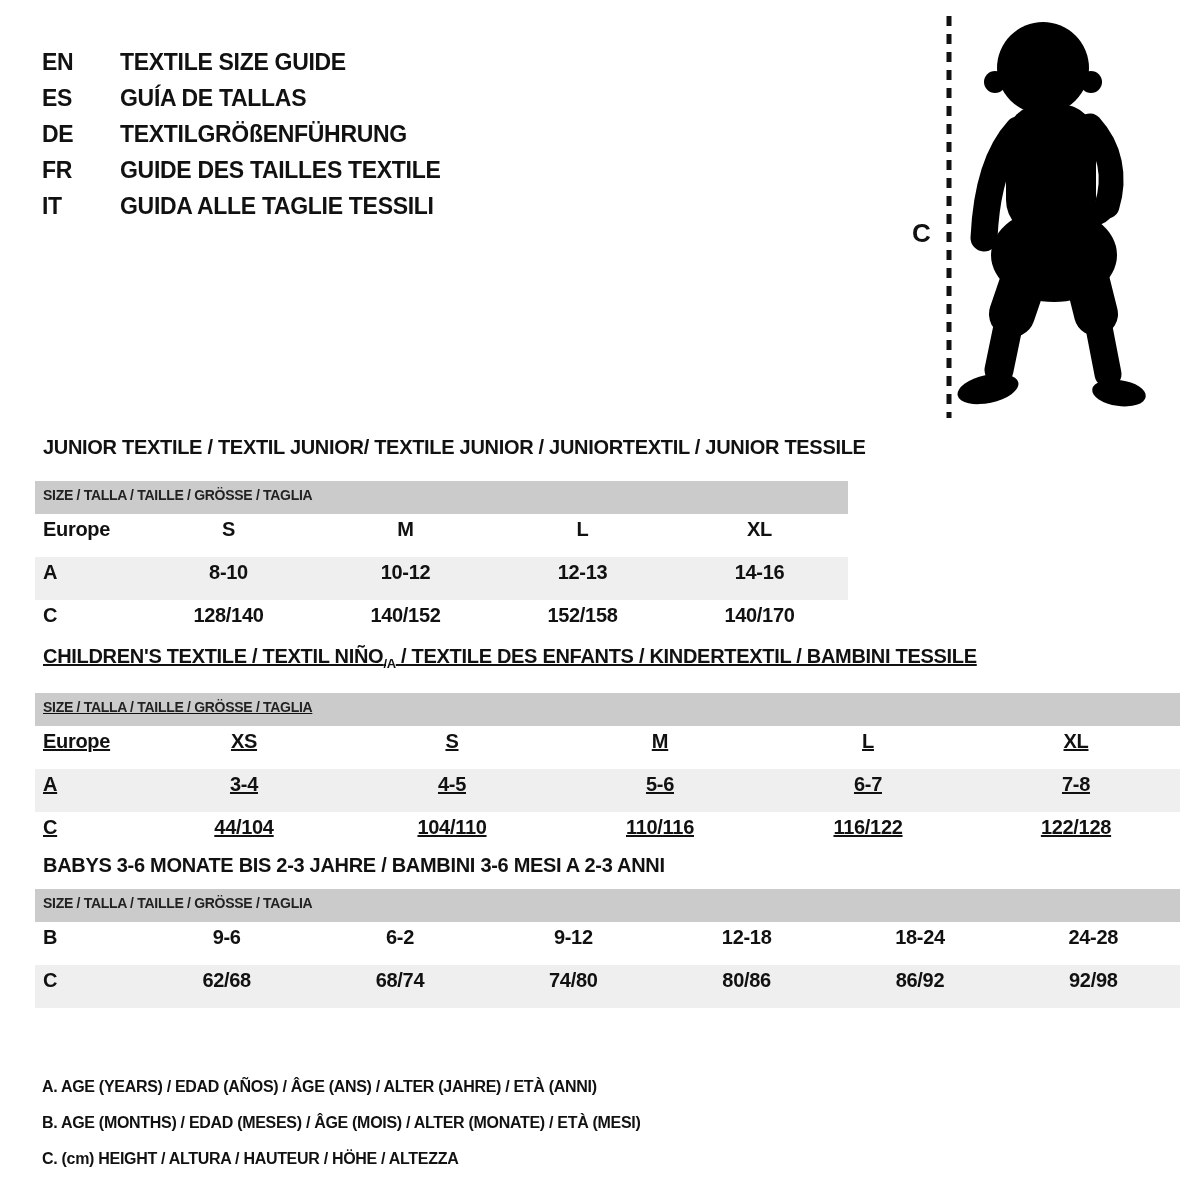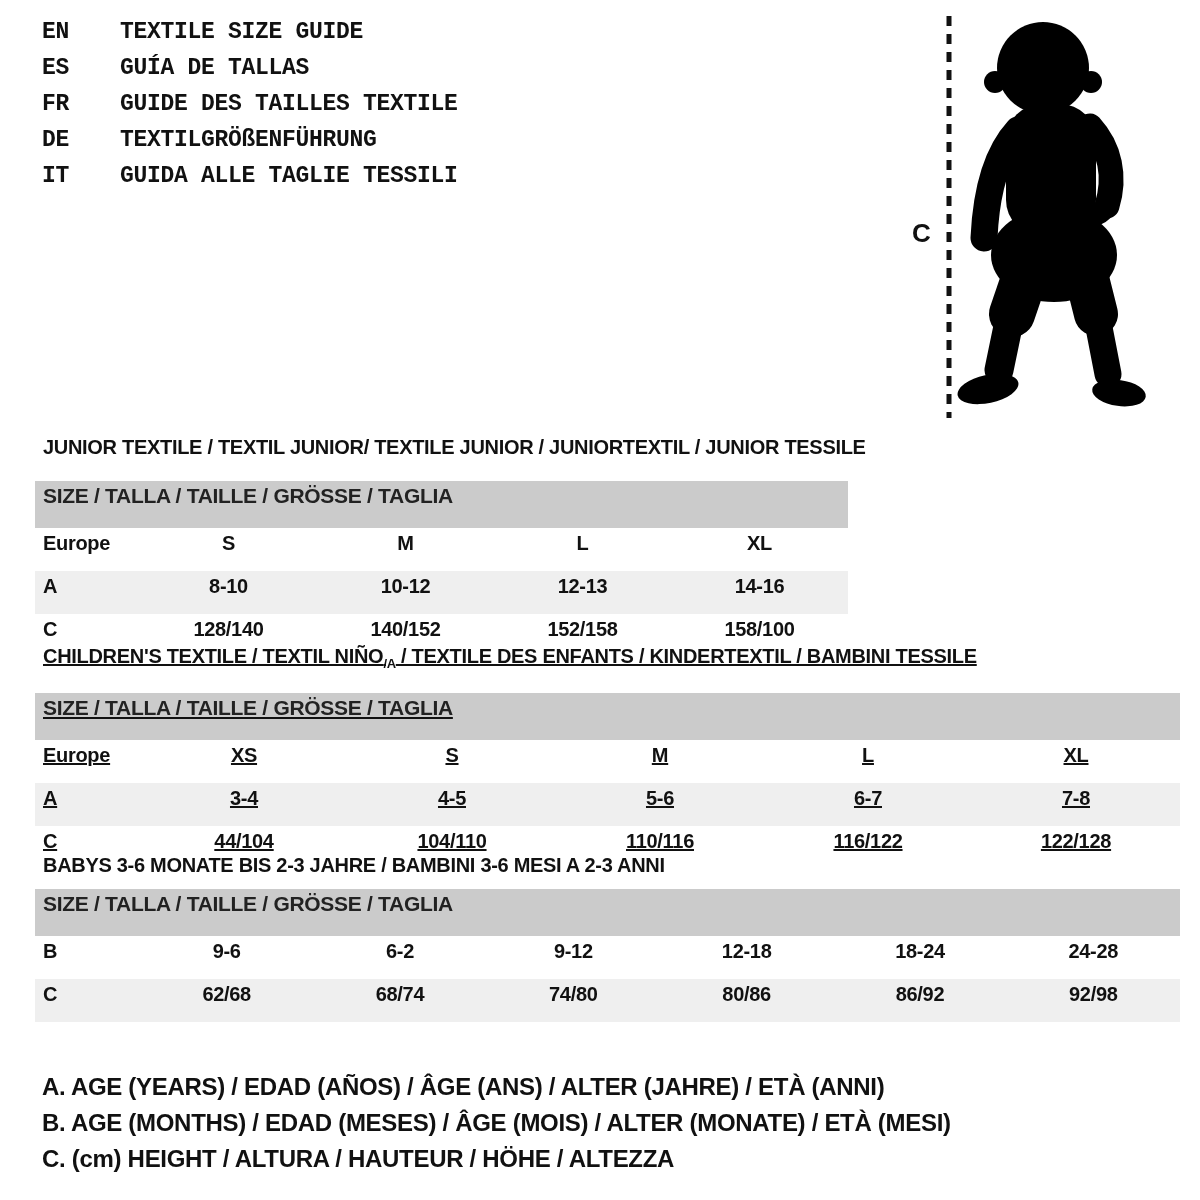--- a/index.html
+++ b/index.html
@@ -9,77 +9,77 @@
     width:1200px; height:1200px;
     background:#ffffff;
     font-family:"Liberation Sans", sans-serif;
     font-weight:700;
     color:#111111;
     letter-spacing:-0.3px;
     overflow:hidden;
   }
 
   
-  .lang-header { position:absolute; left:42px; top:14px;font-family:Liberation Mono, monospace; }
+  .lang-header { position:absolute; left:42px; top:44px; }
   .lang-row { display:flex; height:36px; align-items:center; font-size:23px; }
   .lang-code { width:78px; }
 
   
   .figure-svg { position:absolute; left:938px; top:12px; width:230px; height:410px; }
   .c-label { position:absolute; left:912px; top:218px; font-size:26px; }
 
   
   .section { position:absolute; left:35px; }
   #sec-junior   { top:436px; width:813px; }
   #sec-children { top:645px; width:1145px;text-decoration:underline; }
   #sec-babies   { top:847px; width:1145px; }
 
   .sec-title { font-size:20px; padding-left:8px; white-space:nowrap; }
   .sec-title .subsm { font-size:13px; vertical-align:sub; }
   .sec-title-line { font-size:20px; padding-left:8px; line-height:37px; white-space:nowrap; }
 
   .size-bar {
     margin-top:22px;
-    height:47px; line-height:29px;
+    height:33px; line-height:29px;
     background:#cbcbcb;
-    font-size:21px; color:#222;
+    font-size:14px; color:#222;
     padding-left:8px;
   }
   .size-bar.tight { margin-top:5px; }
 
   .tbl-row { display:flex; height:43px; line-height:31px; font-size:20px; }
   .tbl-row.alt { background:#efefef; }
   .row-label { width:105px; padding-left:8px; }
   .cell { flex:1; text-align:center; }
 
   
   .legend { position:absolute; left:42px; top:1069px; }
-  .legend-line { font-size:24px; line-height:36px; white-space:nowrap; }
+  .legend-line { font-size:16px; line-height:36px; white-space:nowrap; }
 </style>
 </head>
 <body>
 
 <div class="page">
 
   <div class="lang-header">
     <div class="lang-row">
       <span class="lang-code">EN</span>
       <span class="lang-label">TEXTILE SIZE GUIDE</span>
     </div>
     <div class="lang-row">
       <span class="lang-code">ES</span>
       <span class="lang-label">GUÍA DE TALLAS</span>
     </div>
     <div class="lang-row">
+      <span class="lang-code">DE</span>
+      <span class="lang-label">TEXTILGRÖßENFÜHRUNG</span>
+    </div>
+    <div class="lang-row">
       <span class="lang-code">FR</span>
       <span class="lang-label">GUIDE DES TAILLES TEXTILE</span>
-    </div>
-    <div class="lang-row">
-      <span class="lang-code">DE</span>
-      <span class="lang-label">TEXTILGRÖßENFÜHRUNG</span>
     </div>
     <div class="lang-row">
       <span class="lang-code">IT</span>
       <span class="lang-label">GUIDA ALLE TAGLIE TESSILI</span>
     </div>
   </div>
 
   <span class="c-label">C</span>
   <svg class="figure-svg" viewBox="0 0 230 410" aria-hidden="true">
     <g>
@@ -118,21 +118,21 @@
       <span class="cell">8-10</span>
       <span class="cell">10-12</span>
       <span class="cell">12-13</span>
       <span class="cell">14-16</span>
     </div>
     <div class="tbl-row">
       <span class="row-label">C</span>
       <span class="cell">128/140</span>
       <span class="cell">140/152</span>
       <span class="cell">152/158</span>
-      <span class="cell">158/100</span>
+      <span class="cell">140/170</span>
     </div>
   </div>
 
   <div class="section" id="sec-children">
     <div class="sec-title"><span>CHILDREN'S TEXTILE / TEXTIL NIÑO</span><span class="subsm">/A</span><span> / TEXTILE DES ENFANTS / KINDERTEXTIL / BAMBINI TESSILE</span></div>
     <div class="size-bar">SIZE / TALLA / TAILLE / GRÖSSE / TAGLIA</div>
     <div class="tbl-row">
       <span class="row-label">Europe</span>
       <span class="cell">XS</span>
       <span class="cell">S</span>

